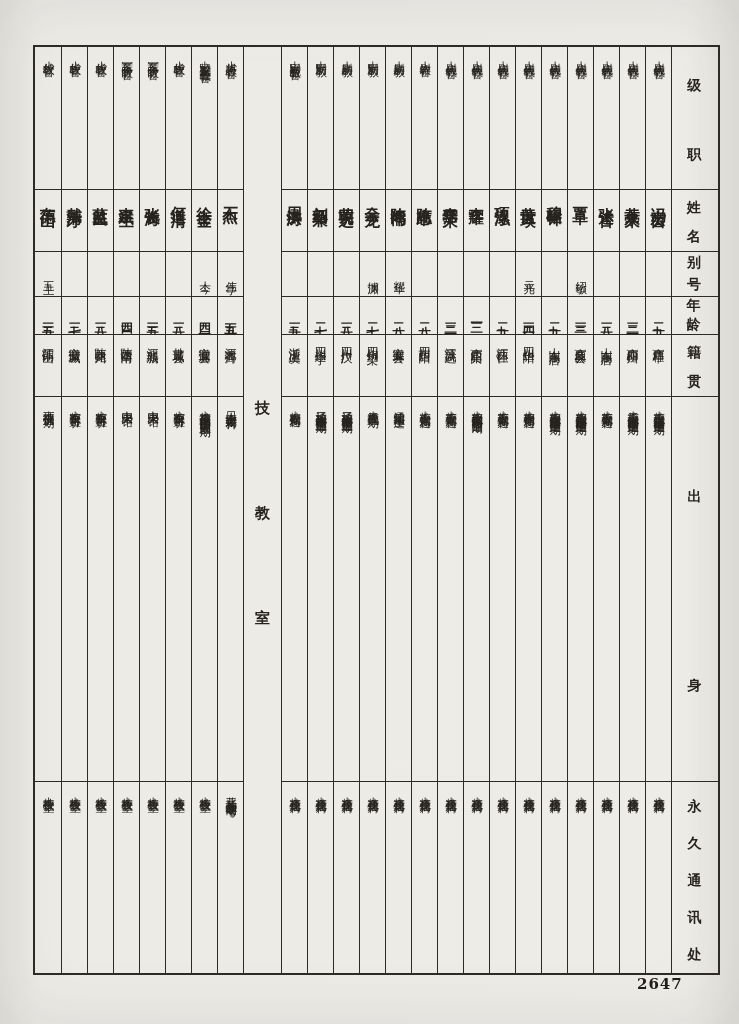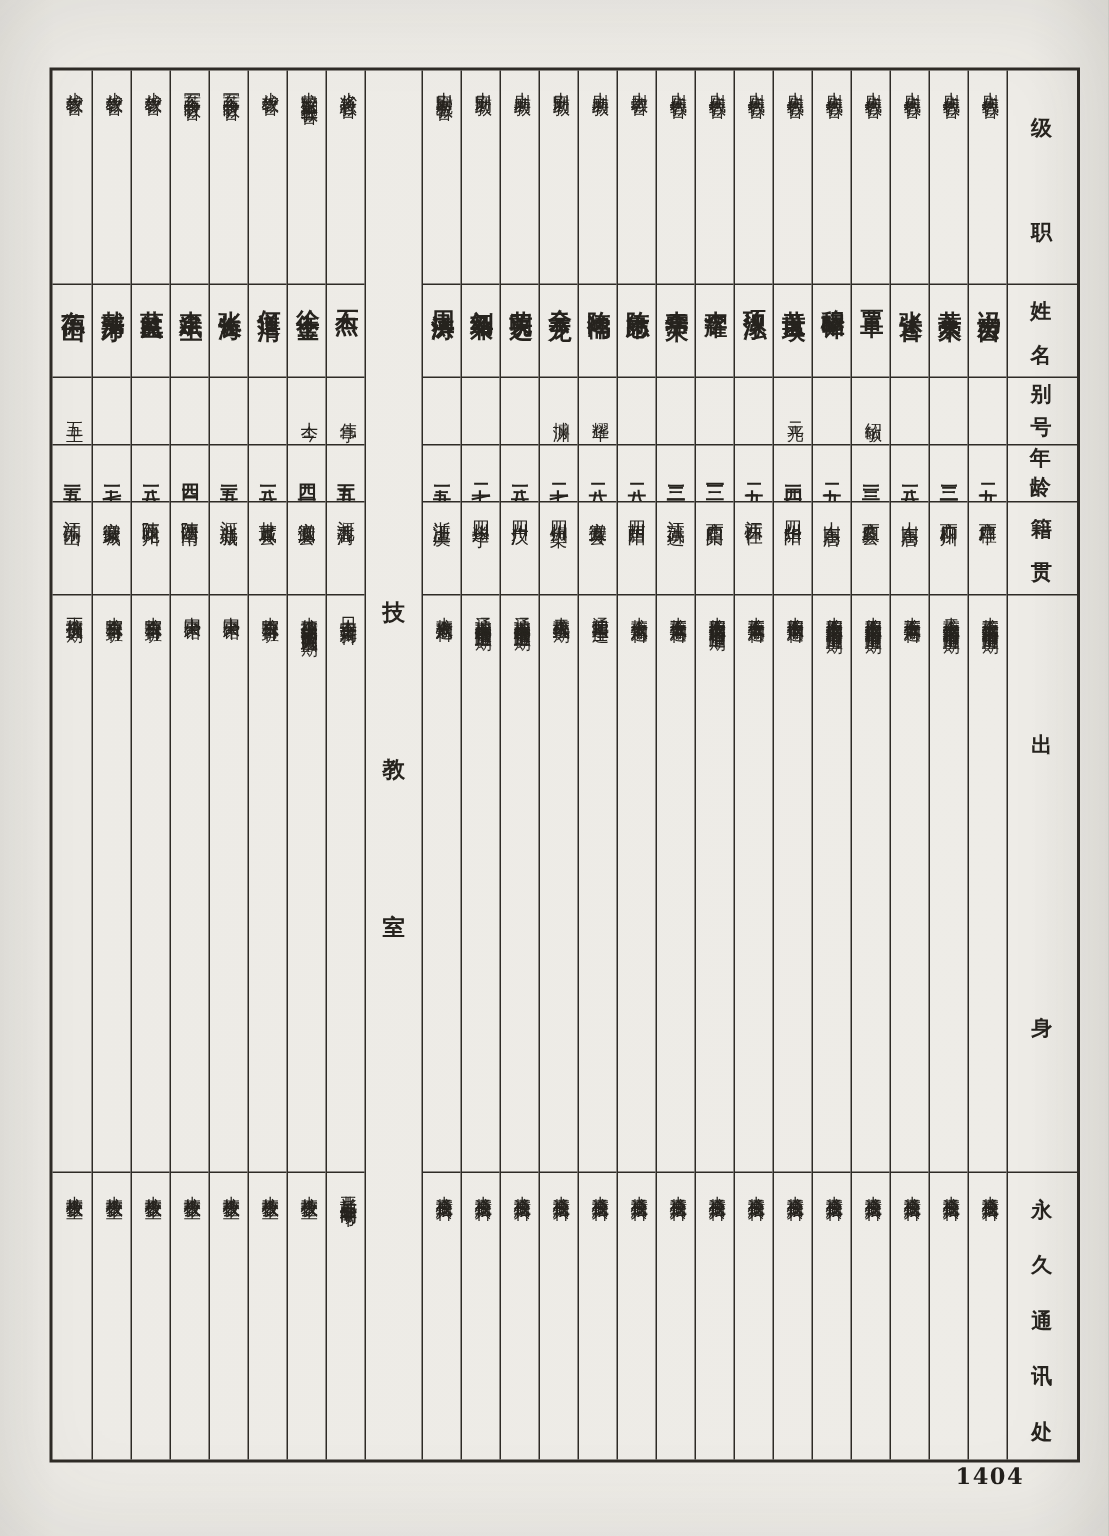--- a/index.html
+++ b/index.html
@@ -648,14 +648,14 @@
           <span class="vtext">江苏铜山</span>
         </div>
         <div class="cell c-bg">
           <span class="vtext">本校技训班一期</span>
         </div>
         <div class="cell c-contact">
           <span class="vtext">本校技教室</span>
         </div>
       </div>
     </div>
-  <div class="pagenum">1404</div>
+  <div class="pagenum">2647</div>
 </div>
 
 </body></html>

